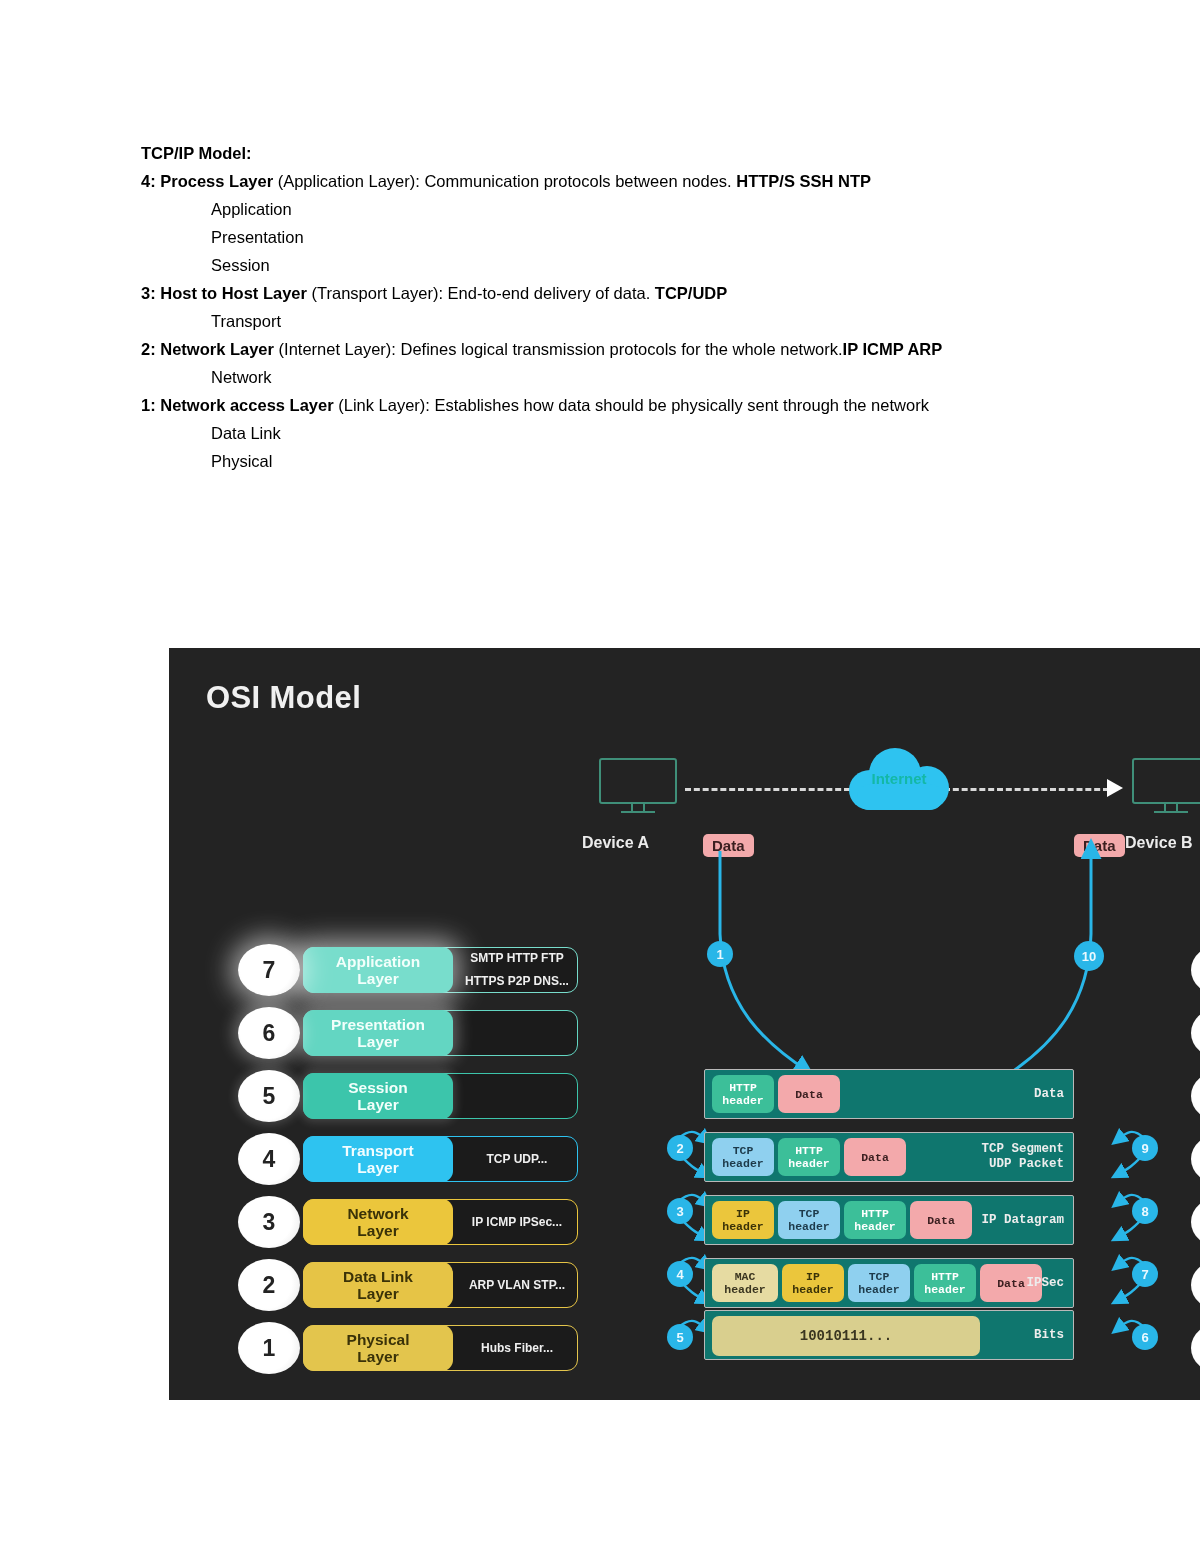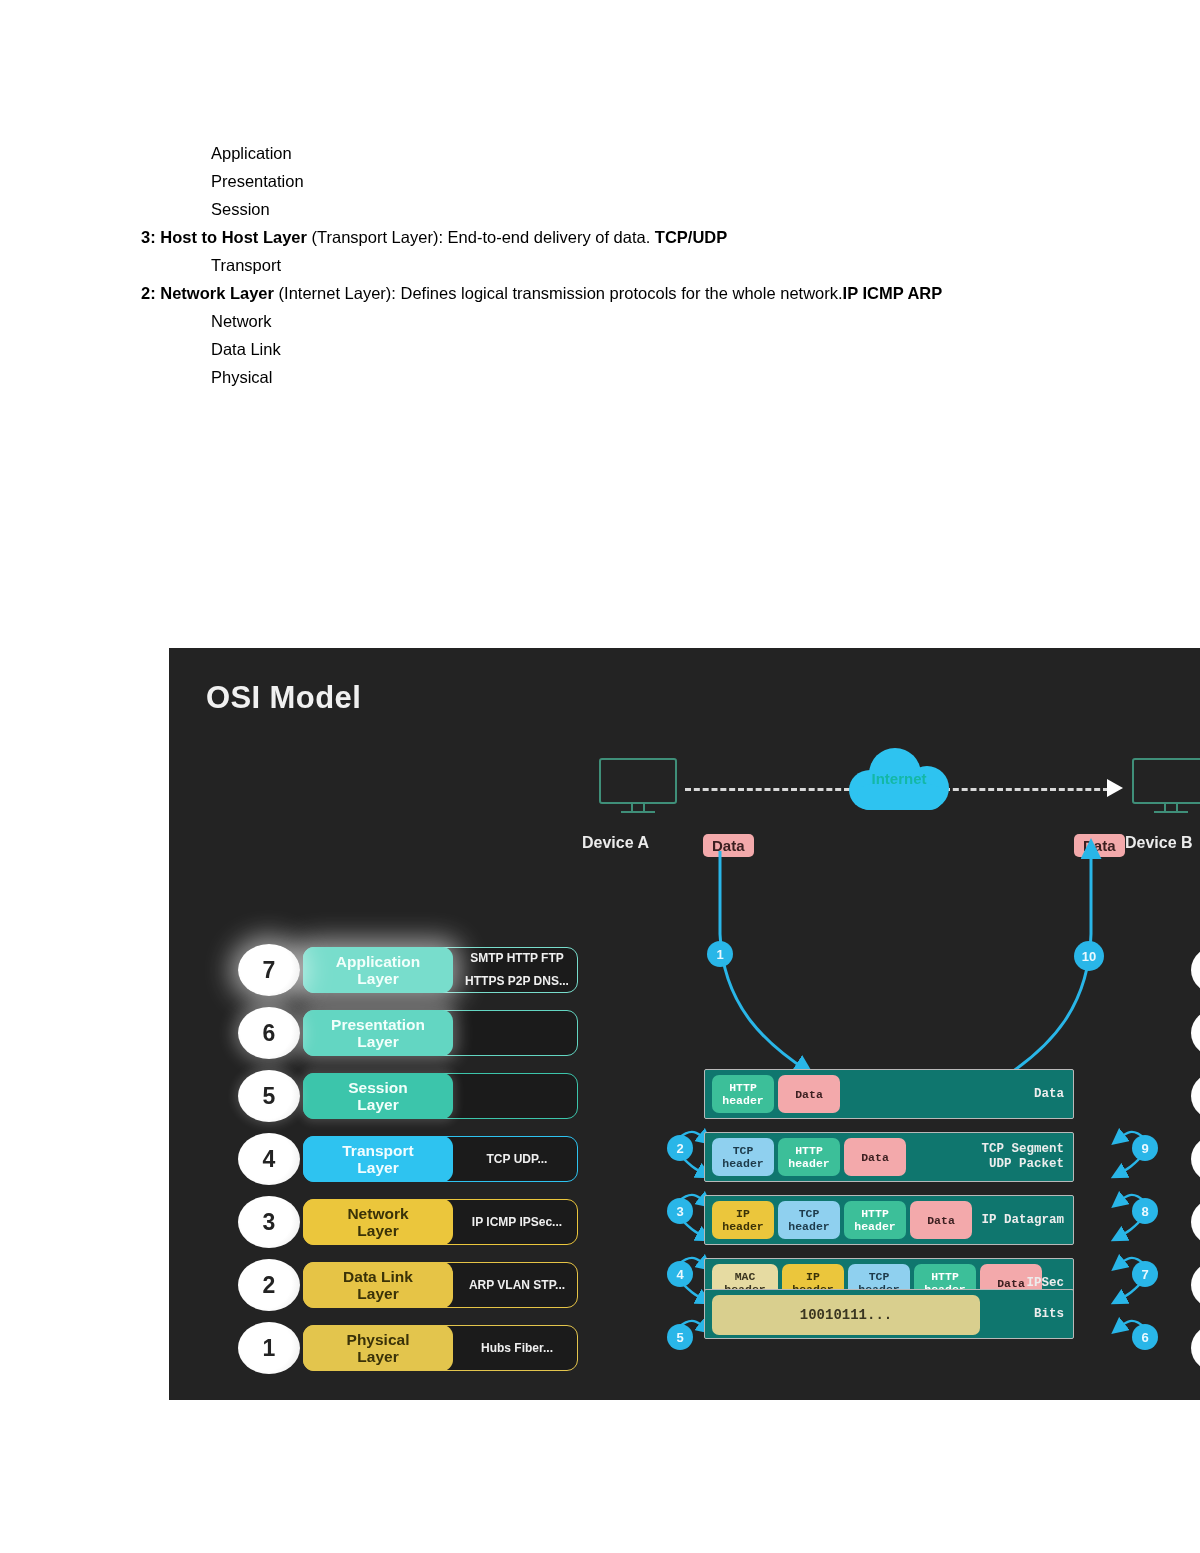--- a/index.html
+++ b/index.html
@@ -91,38 +91,48 @@
   .step{position:absolute;width:26px;height:26px;border-radius:50%;background:#29b6e8;
         color:#eaf9ff;font-size:13px;font-weight:bold;
         display:flex;align-items:center;justify-content:center;z-index:6;}
 
   svg.arrows{position:absolute;left:0;top:0;width:1059px;height:752px;overflow:visible;}
 </style>
 </head>
 <body>
 
 <div id="notes">
-
+  <div class="ln b">TCP/IP Model:</div>
+
+  <div class="ln">
+    <span class="b">4: Process Layer</span>
+    <span>(Application Layer): Communication protocols between nodes.</span>
+    <span class="b">HTTP/S SSH NTP</span>
+  </div>
   <div class="ln indent">Application</div>
   <div class="ln indent">Presentation</div>
   <div class="ln indent">Session</div>
 
   <div class="ln">
     <span class="b">3: Host to Host Layer</span>
     <span>(Transport Layer):  End-to-end delivery of data.</span>
     <span class="b">TCP/UDP</span>
   </div>
   <div class="ln indent">Transport</div>
 
   <div class="ln">
     <span class="b">2: Network Layer</span>
     <span>(Internet Layer): Defines logical transmission protocols for the whole network.</span><span class="b">IP ICMP ARP</span>
   </div>
   <div class="ln indent">Network</div>
 
+  <div class="ln">
+    <span class="b">1: Network access Layer</span>
+    <span>(Link Layer): Establishes how data should be physically sent through the network</span>
+  </div>
   <div class="ln indent">Data Link</div>
   <div class="ln indent">Physical</div>
 </div>
 
 <div id="osi">
   <div id="osi-title">OSI Model</div>
 
   <div class="monitor" id="devA">
     <div class="scr"></div>
       <div class="nk"></div>
@@ -318,21 +328,21 @@
         </div>
         <div class="seg" style="left: 209px; width: 62px; background: rgb(60, 191, 153); color: rgb(255, 255, 255);">
           <div>HTTP</div>
           <div>header</div>
         </div>
         <div class="seg" style="left: 275px; width: 62px; background: rgb(243, 169, 171); color: rgb(59, 31, 32);">
           <div>Data</div>
         </div>
         <div class="enc-label">IPSec</div>
       </div>
-      <div class="enc-row" style="top: 641px;">
+      <div class="enc-row" style="top: 662px;">
         <div class="bitsbar">10010111...</div>
         <div class="enc-label">Bits</div>
       </div>
     </div>
 
   <div id="steps">
       <div class="step" style="left: 538px; top: 293px;">1</div>
       <div class="step" style="left: 498px; top: 487px;">2</div>
       <div class="step" style="left: 498px; top: 550px;">3</div>
       <div class="step" style="left: 498px; top: 613px;">4</div>

